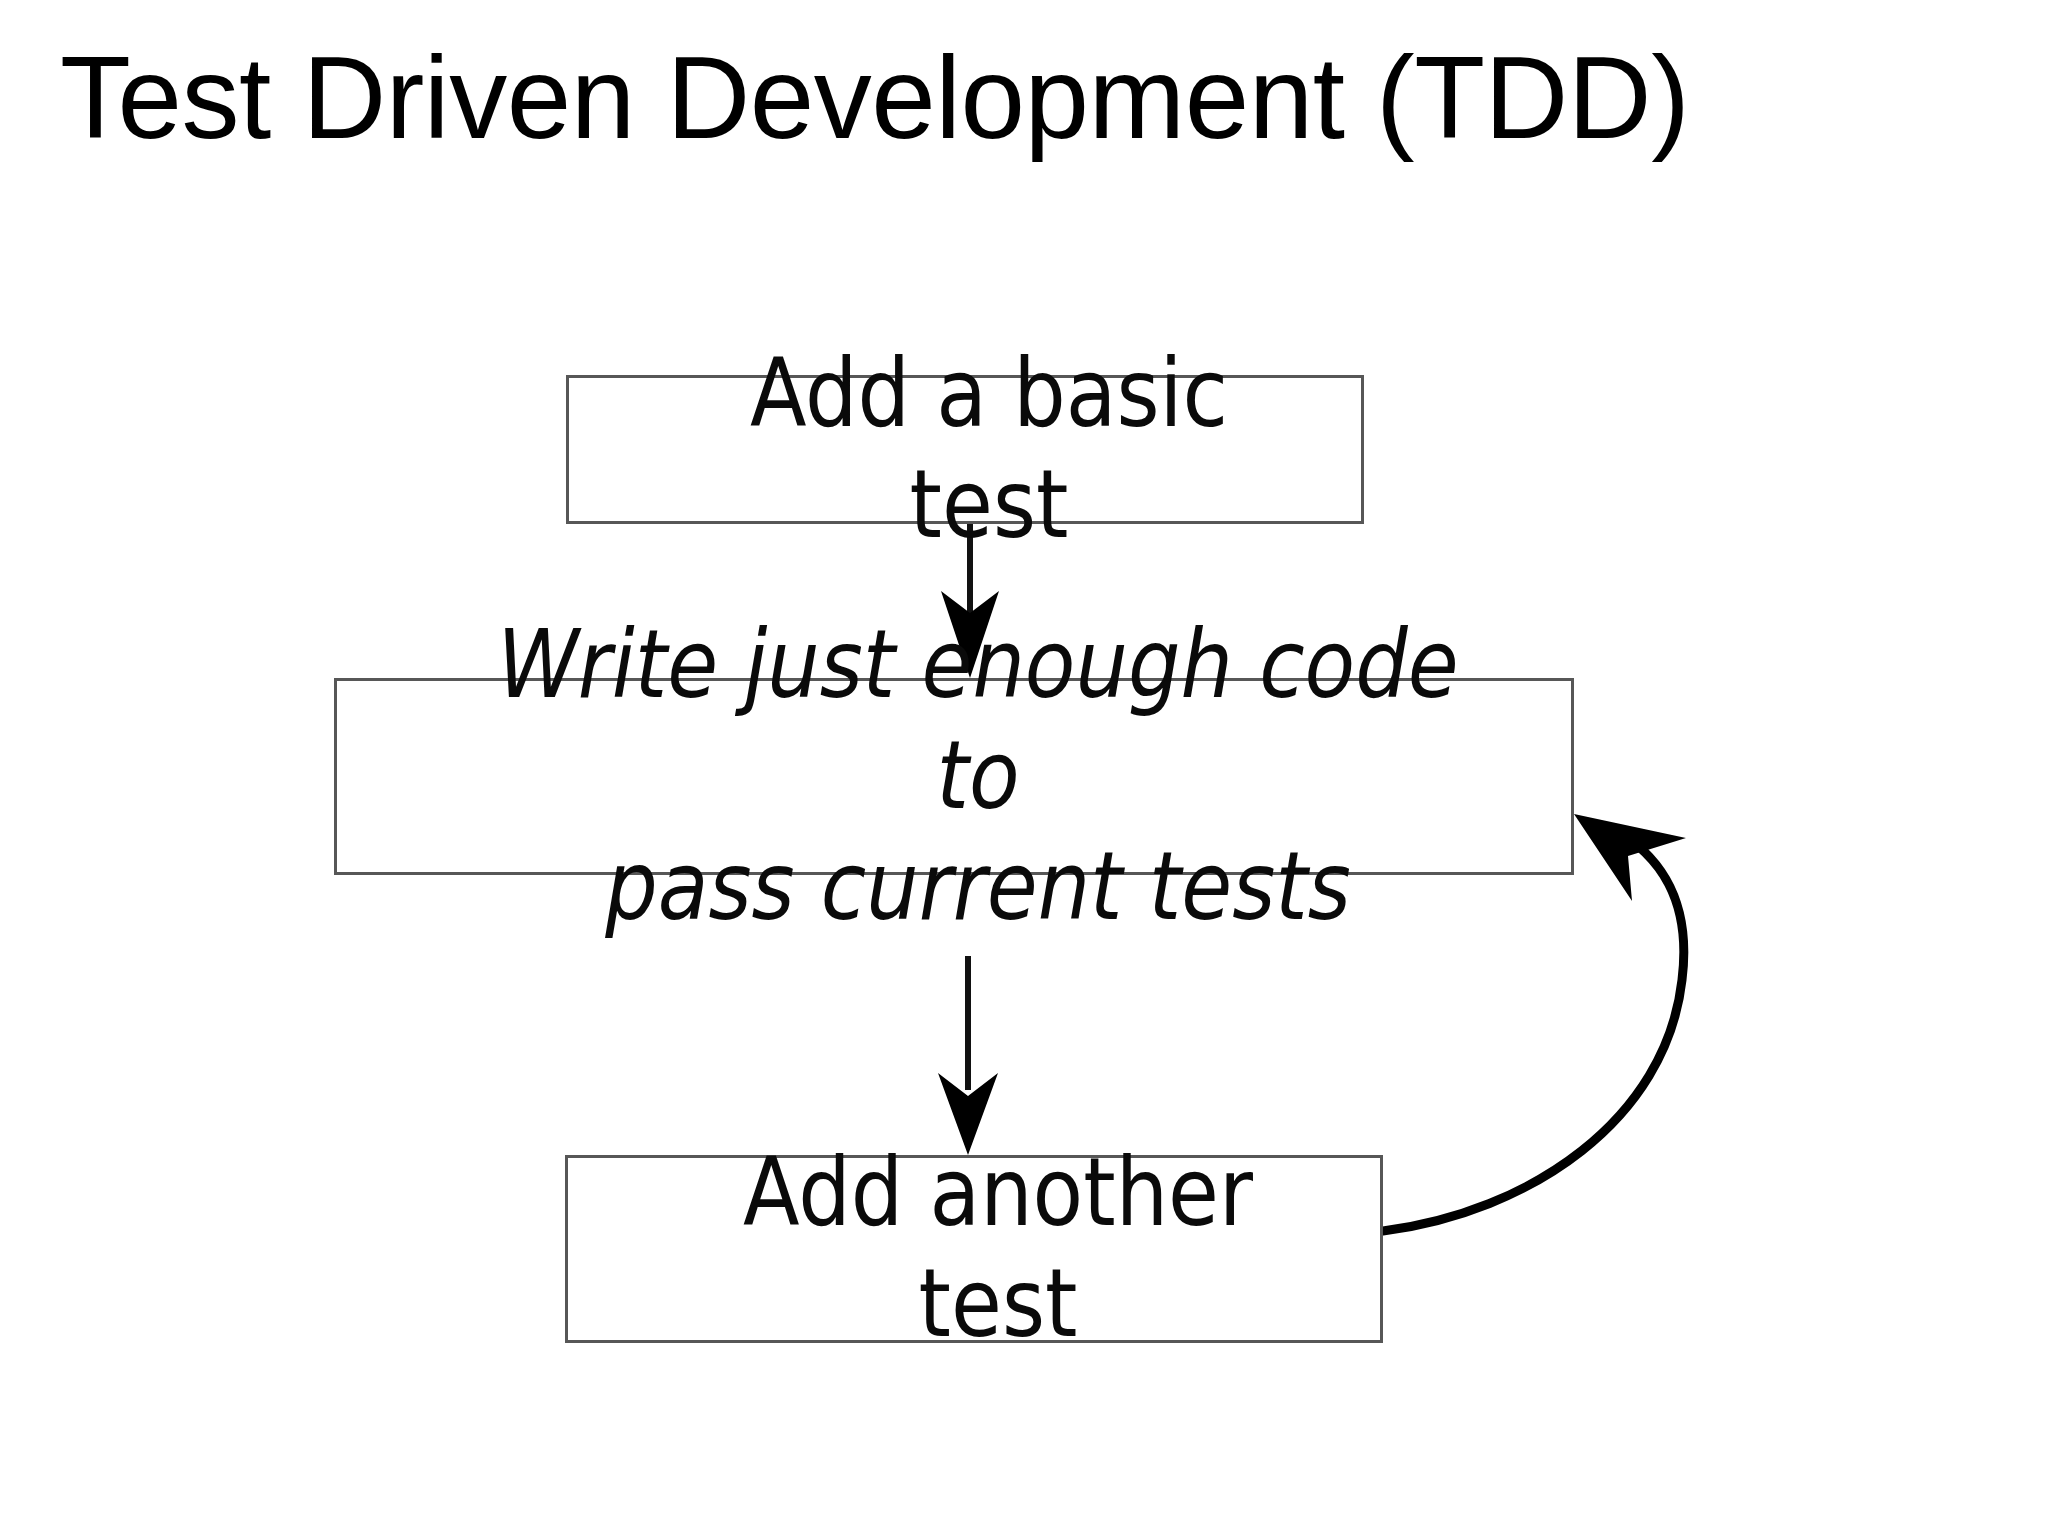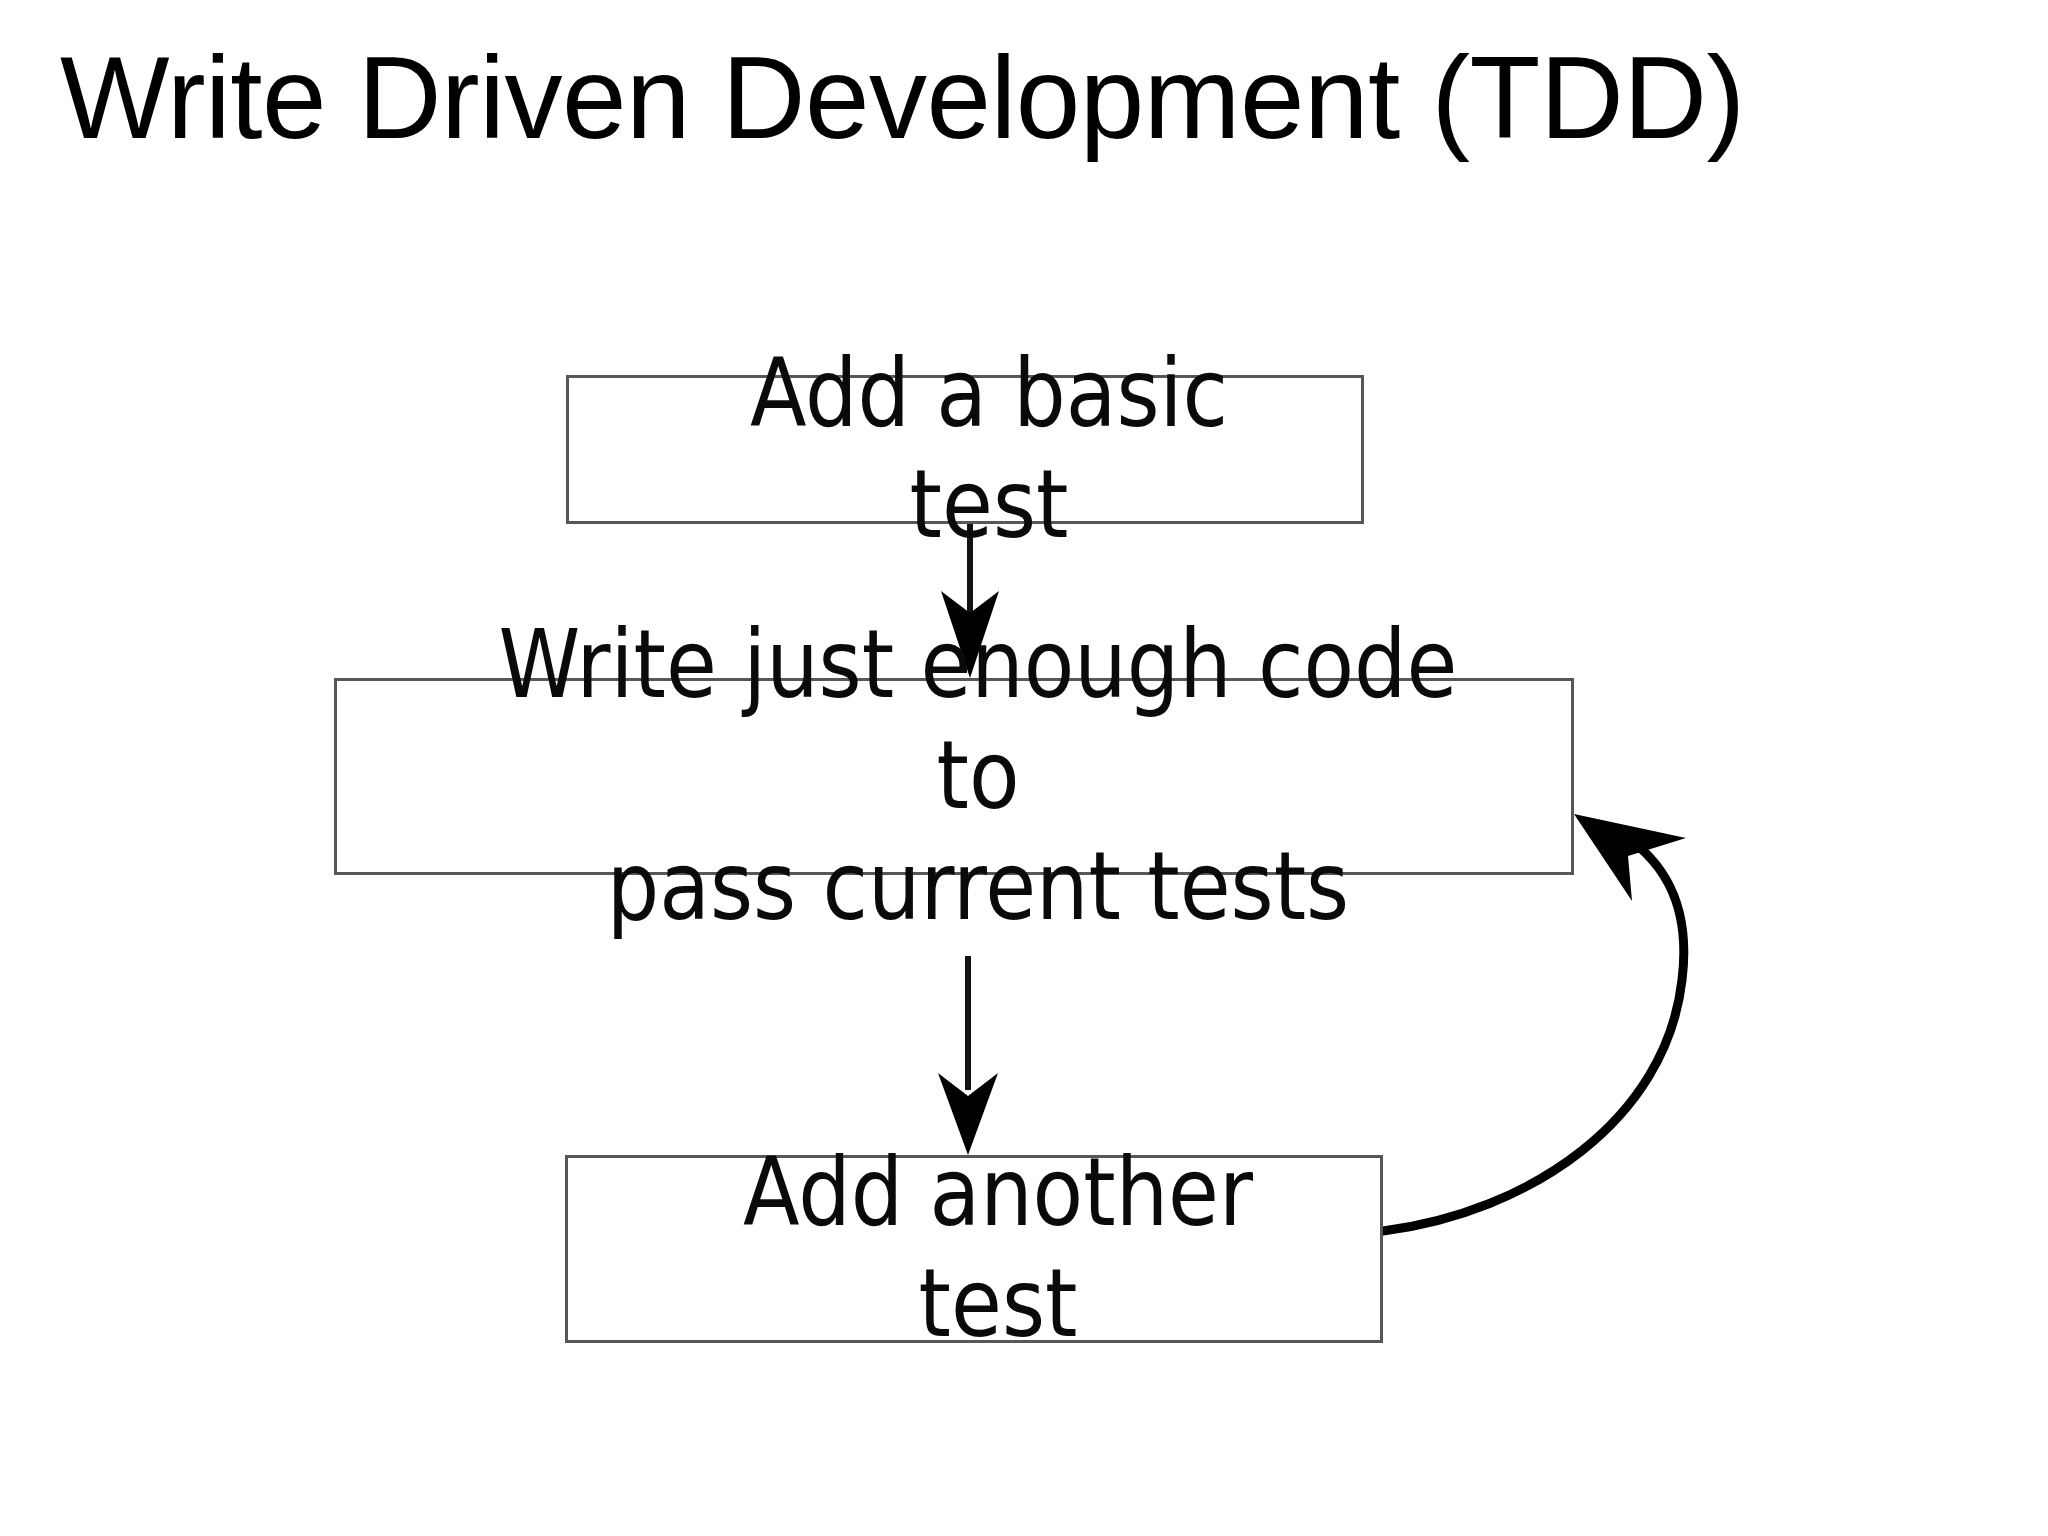--- a/index.html
+++ b/index.html
@@ -84,35 +84,36 @@
     top: 375px;
     width: 798px;
     height: 149px;
   }
 
   #node-write-code {
     left: 334px;
     top: 678px;
     width: 1240px;
     height: 197px;
+    font-style: italic;
   }
 
   #node-add-another-test {
     left: 565px;
     top: 1155px;
     width: 818px;
     height: 188px;
   }
 </style>
 </head>
 <body>
 
 <div id="slide">
 
-  <div id="slide-title">Write Driven Development (TDD)</div>
+  <div id="slide-title">Test Driven Development (TDD)</div>
 
   <div id="diagram">
 
     <svg class="flow-svg" viewBox="0 0 2048 1536">
 
       <g>
         <line x1="970" y1="524" x2="970" y2="640" stroke="#111111" stroke-width="6"></line>
         <path d="M 970 678 L 941 591 L 970 613 L 999 591 Z" fill="#000000"></path>
       </g>
 

